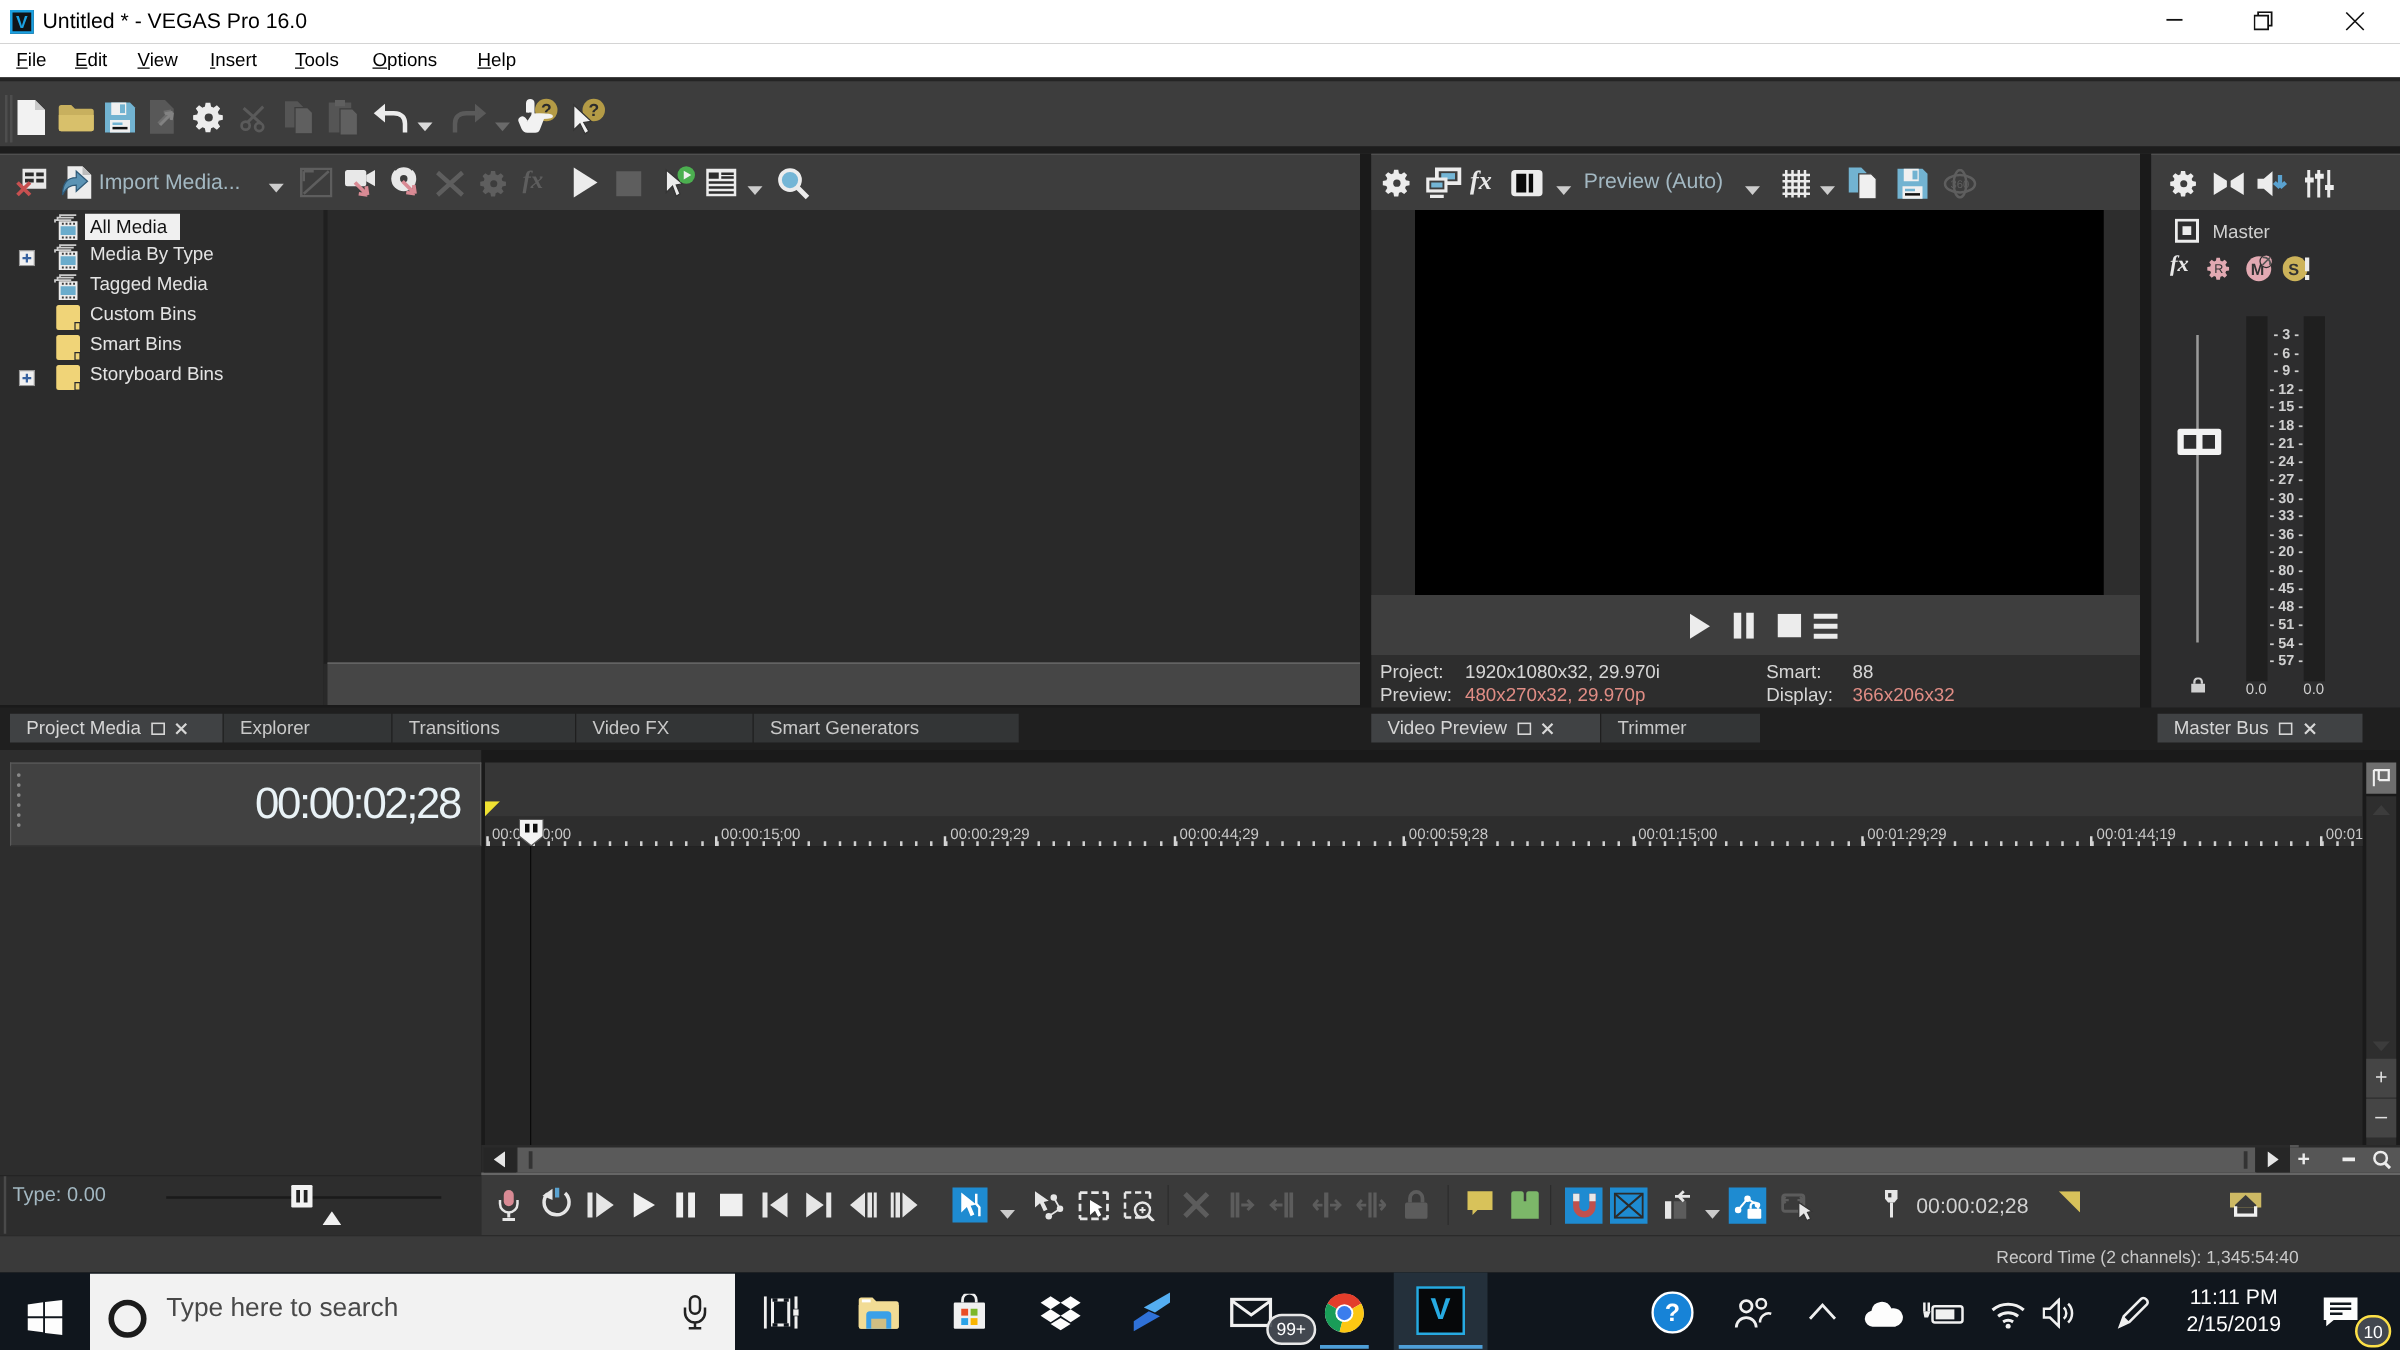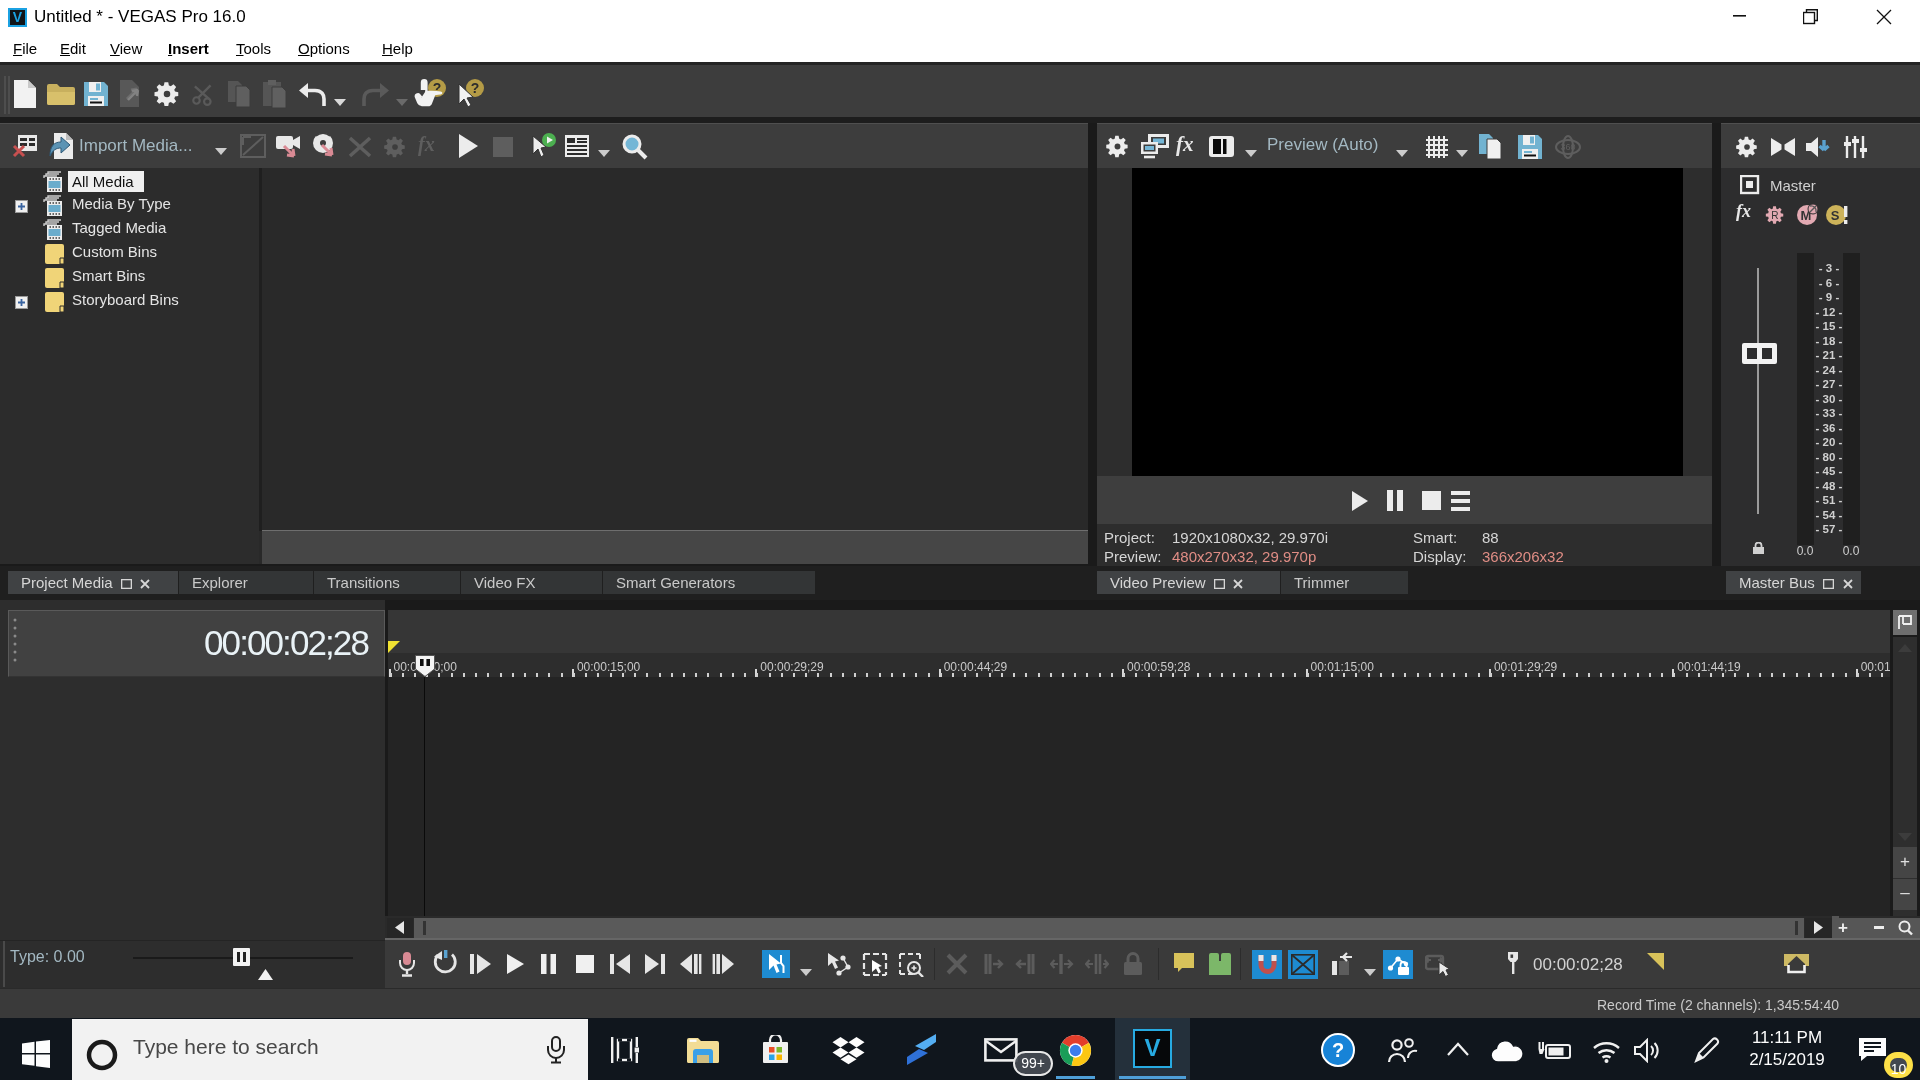--- a/index.html
+++ b/index.html
@@ -24,21 +24,21 @@
     <path d="M3.5 3.5 V0.7 H14.3 V11.5 H11.5" fill="none" stroke="#111" stroke-width="1.4"></path>
   </svg>
 <svg class="a" style="left:1876px;top:9px;" width="16" height="16">
     <path d="M1 1 L15 15 M15 1 L1 15" stroke="#111" stroke-width="1.3"></path>
   </svg>
 
 <div class="a" style="left:0;top:35px;width:1920px;height:27px;background:#ffffff;color:#000;font-size:15px;">
 <span class="a" style="left:13px;top:5px;"><u>F</u>ile</span>
 <span class="a" style="left:60px;top:5px;"><u>E</u>dit</span>
 <span class="a" style="left:110px;top:5px;"><u>V</u>iew</span>
-<span class="a" style="left:168px;top:5px;font-weight:bold;"><u>I</u>nsert</span>
+<span class="a" style="left:168px;top:5px;"><u>I</u>nsert</span>
 <span class="a" style="left:236px;top:5px;"><u>T</u>ools</span>
 <span class="a" style="left:298px;top:5px;text-align:center;"><u>O</u>ptions</span>
 <span class="a" style="left:382px;top:5px;"><u>H</u>elp</span>
 </div>
 
 <div class="a" style="left:0;top:62px;width:1920px;height:61px;background:#3d3d3d;border-top:3px solid #242424;border-bottom:6px solid #1d1d1d;"></div>
 <div class="a" style="left:4px;top:76px;width:2px;height:38px;background:#4e4e4e;"></div>
 <div class="a" style="left:8px;top:76px;width:2px;height:38px;background:#4e4e4e;"></div>
 <div class="a" style="left:3px;top:130px;width:2px;height:34px;background:#4e4e4e;"></div>
 <div class="a" style="left:7px;top:130px;width:2px;height:34px;background:#4e4e4e;"></div>
@@ -426,21 +426,21 @@
 <div class="tab" style="left:179px;width:134px;">Explorer</div>
 <div class="tab" style="left:314px;width:146px;">Transitions</div>
 <div class="tab" style="left:461px;width:141px;">Video FX</div>
 <div class="tab" style="left:603px;width:212px;">Smart Generators</div>
 <div class="tab on" style="left:1097px;width:183px;">Video Preview&nbsp;&nbsp;<svg width="11" height="10" style="display:inline-block;vertical-align:-1px;">
       <rect x="0.5" y="0.5" width="10" height="9" fill="none" stroke="#d6d6d6" stroke-width="1.6"></rect>
     </svg>&nbsp;&nbsp;<svg width="10" height="10" style="display:inline-block;vertical-align:-1px;">
       <path d="M1 1 L9 9 M9 1 L1 9" stroke="#d6d6d6" stroke-width="1.8"></path>
     </svg></div>
 <div class="tab" style="left:1281px;width:127px;">Trimmer</div>
-<div class="tab on" style="left:1726px;width:135px;">Master Bus&nbsp;&nbsp;<svg width="11" height="10" style="display:inline-block;vertical-align:-1px;">
+<div class="tab on" style="left:1726px;width:164px;">Master Bus&nbsp;&nbsp;<svg width="11" height="10" style="display:inline-block;vertical-align:-1px;">
       <rect x="0.5" y="0.5" width="10" height="9" fill="none" stroke="#d6d6d6" stroke-width="1.6"></rect>
     </svg>&nbsp;&nbsp;<svg width="10" height="10" style="display:inline-block;vertical-align:-1px;">
       <path d="M1 1 L9 9 M9 1 L1 9" stroke="#d6d6d6" stroke-width="1.8"></path>
     </svg></div>
 
 <div id="timeline">
 
 <div class="a" style="left:0;top:600px;width:385px;height:340px;background:#2d2d2d;"></div>
 
 <div class="a" style="left:8px;top:610px;width:377px;height:67px;background:#414141;border:1px solid #5a5a5a;border-bottom-color:#333;"></div>
@@ -967,14 +967,14 @@
       <path d="M3 24 L6 16 l4.5 4.5 Z" fill="#f0f0f0"></path>
     </svg>
 
 <div class="a" style="left:1744px;top:1028px;width:86px;color:#fdfdfd;font-size:17px;text-align:center;">11:11 PM</div>
 <div class="a" style="left:1744px;top:1050px;width:86px;color:#fdfdfd;font-size:17px;text-align:center;">2/15/2019</div>
 
 <svg class="a" style="left:1857px;top:1036px;" width="31" height="27">
       <path d="M2 2 H29 V20 H10 L4 25 V20 H2 Z" fill="#fdfdfd"></path>
       <path d="M7 7 H24 M7 11 H24 M7 15 H17" stroke="#10161d" stroke-width="2"></path>
     </svg>
-<div class="a" style="left:1884px;top:1052px;width:29px;height:26px;background:rgba(70,76,84,0.92);border:6px solid #fde047;border-radius:14px;color:#fff;font-size:14px;text-align:center;line-height:22px;">10</div>
+<div class="a" style="left:1884px;top:1052px;width:29px;height:26px;background:rgba(70,76,84,0.92);border:2px solid #fde047;border-radius:14px;color:#fff;font-size:14px;text-align:center;line-height:22px;">10</div>
 </div>
 
 </body></html>

